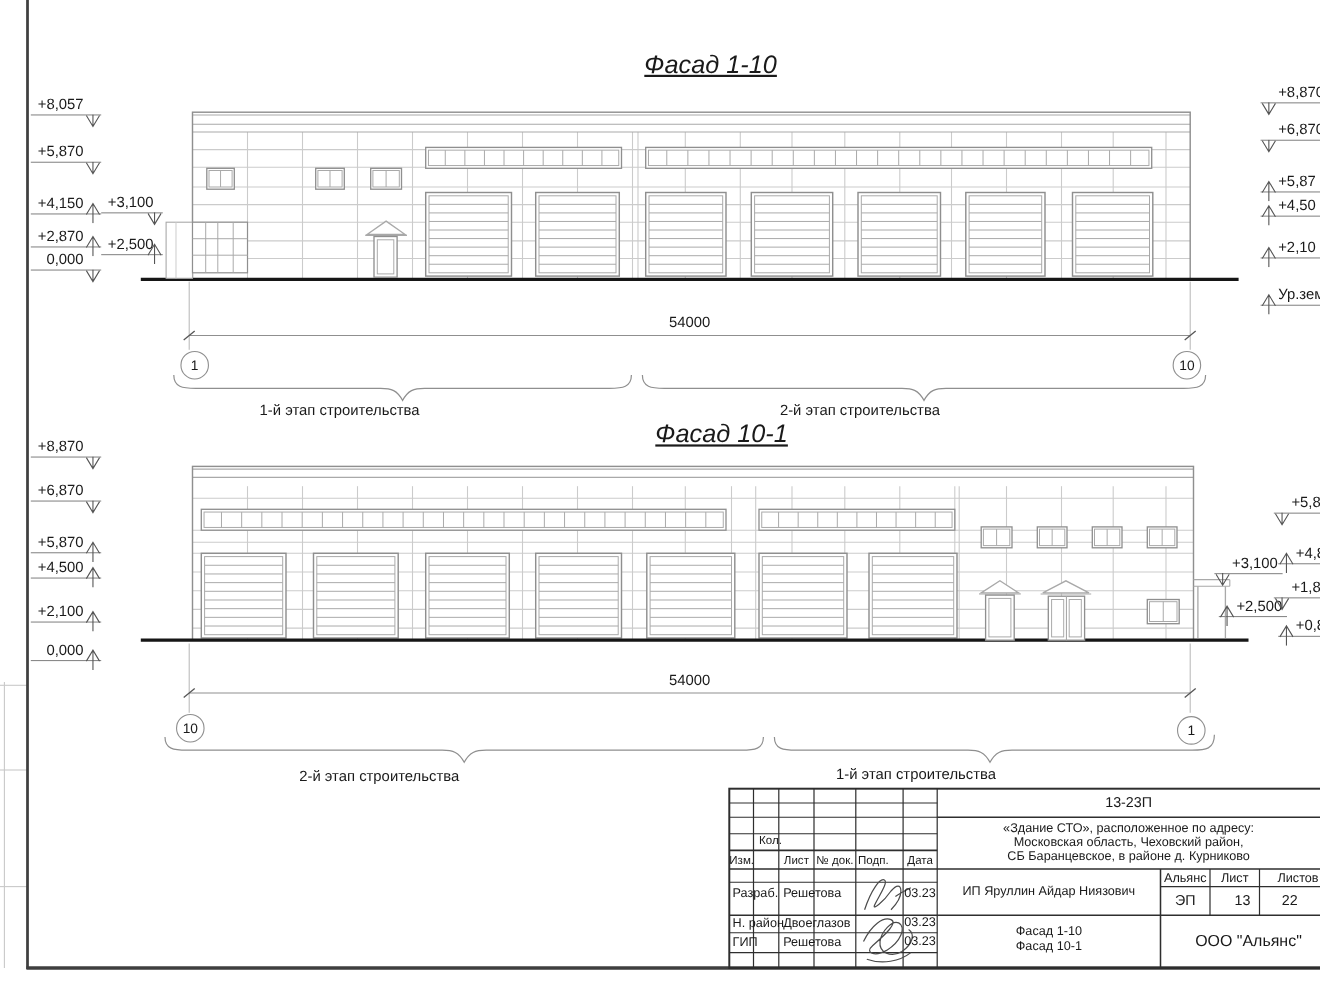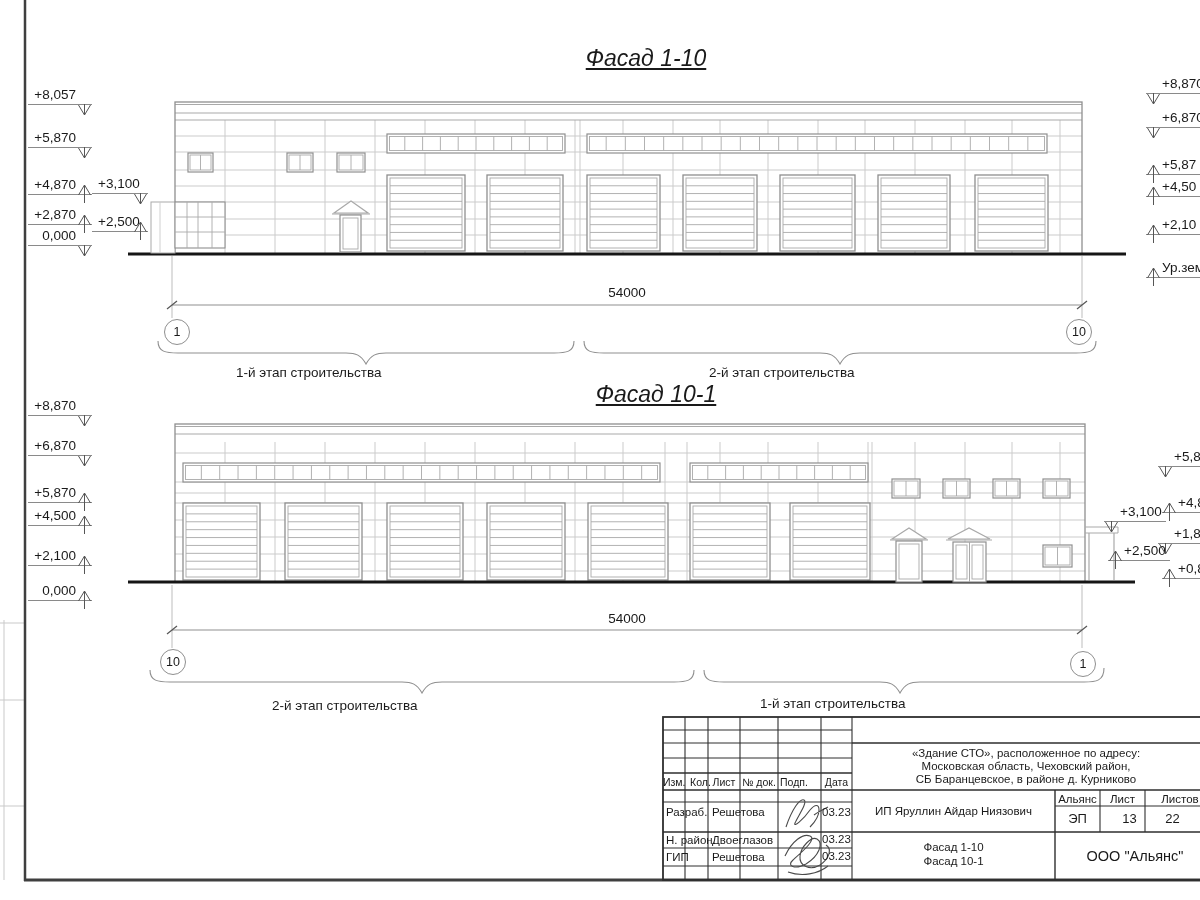--- a/index.html
+++ b/index.html
@@ -425,21 +425,21 @@
         <path d="M0.5,1 L6.5,11 L12.5,1 M6.5,11 L6.5,0" stroke="#555" stroke-width="1" fill="none"></path>
       </svg>
     </div>
   <div class="mk aR down" style="left:28px;top:129px;width:64px">
       <span class="ml">+5,870</span>
       <svg class="arr" viewBox="0 0 13 20">
         <path d="M0.5,1 L6.5,11 L12.5,1 M6.5,11 L6.5,0" stroke="#555" stroke-width="1" fill="none"></path>
       </svg>
     </div>
   <div class="mk aR up" style="left:28px;top:176px;width:64px">
-      <span class="ml">+4,870</span>
+      <span class="ml">+4,150</span>
       <svg class="arr" viewBox="0 0 13 20">
         <path d="M0.5,12 L6.5,2 L12.5,12 M6.5,2 L6.5,20" stroke="#555" stroke-width="1" fill="none"></path>
       </svg>
     </div>
   <div class="mk aR up" style="left:28px;top:206px;width:64px">
       <span class="ml">+2,870</span>
       <svg class="arr" viewBox="0 0 13 20">
         <path d="M0.5,12 L6.5,2 L12.5,12 M6.5,2 L6.5,20" stroke="#555" stroke-width="1" fill="none"></path>
       </svg>
     </div>
@@ -566,26 +566,27 @@
         <path d="M0.5,1 L6.5,11 L12.5,1 M6.5,11 L6.5,0" stroke="#555" stroke-width="1" fill="none"></path>
       </svg>
     </div>
   <div class="mk aL up" style="left:1162px;top:560px;width:100px">
       <span class="ml">+0,8</span>
       <svg class="arr" viewBox="0 0 13 20">
         <path d="M0.5,12 L6.5,2 L12.5,12 M6.5,2 L6.5,20" stroke="#555" stroke-width="1" fill="none"></path>
       </svg>
     </div>
 
+  <div class="tbt ctr s13" style="left:852px;top:722px;width:348px">13-23П</div>
   <div class="tbt ctr s11" style="left:852px;top:747px;width:348px">«Здание СТО», расположенное по адресу:</div>
   <div class="tbt ctr s11" style="left:852px;top:760px;width:348px">Московская область, Чеховский район,</div>
   <div class="tbt ctr s11" style="left:852px;top:773px;width:348px">СБ Баранцевское, в районе д. Курниково</div>
 
   <div class="tbt ctr s10" style="left:663px;top:776px;width:22px">Изм.</div>
-  <div class="tbt ctr s10" style="left:685px;top:776px;width:31px">Кол.</div>
+  <div class="tbt ctr s10" style="left:685px;top:758px;width:31px">Кол.</div>
   <div class="tbt ctr s10" style="left:708px;top:776px;width:32px">Лист</div>
   <div class="tbt ctr s10" style="left:740px;top:776px;width:38px">№ док.</div>
   <div class="tbt ctr s10" style="left:778px;top:776px;width:32px">Подп.</div>
   <div class="tbt ctr s10" style="left:821px;top:776px;width:31px">Дата</div>
 
   <div class="tbt s11" style="left:666px;top:806px">Разраб.</div>
   <div class="tbt s11" style="left:712px;top:806px">Решетова</div>
   <div class="tbt s11" style="left:822px;top:806px">03.23</div>
   <div class="tbt s11" style="left:666px;top:834px">Н. район.</div>
   <div class="tbt s11" style="left:712px;top:834px">Двоеглазов</div>

